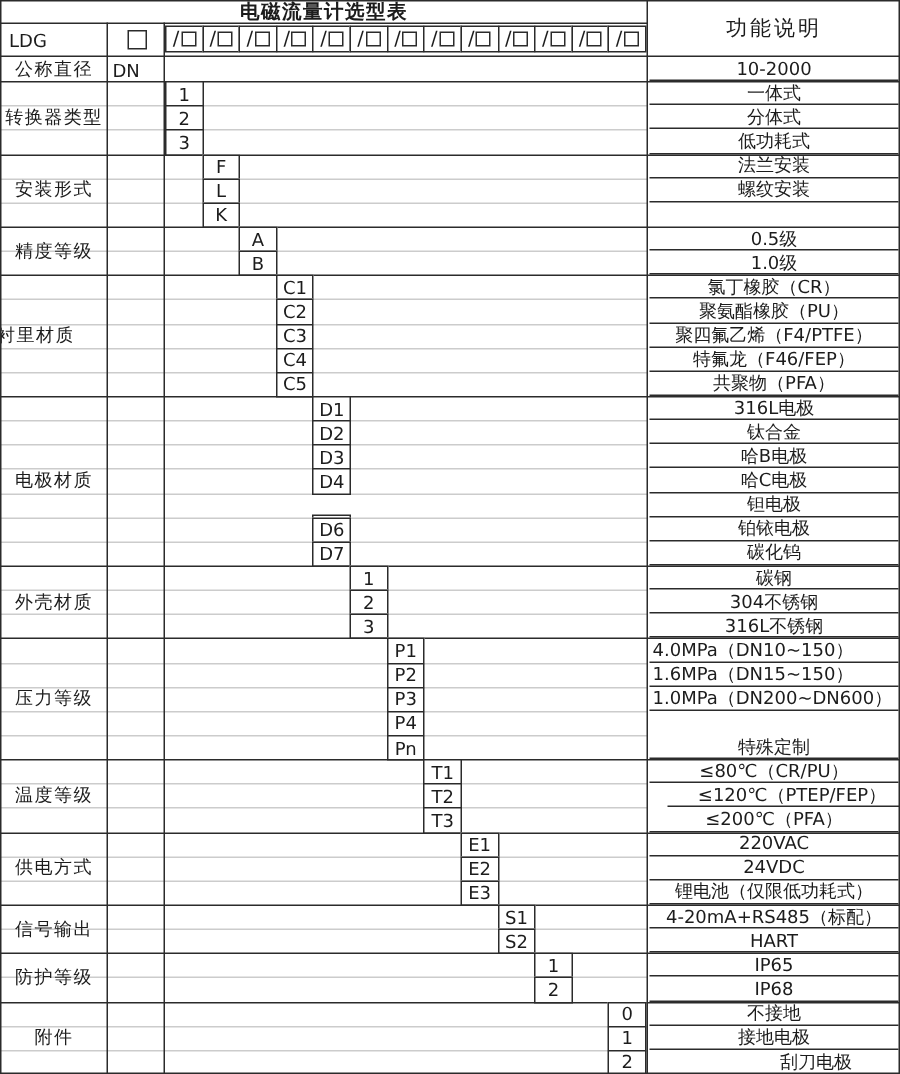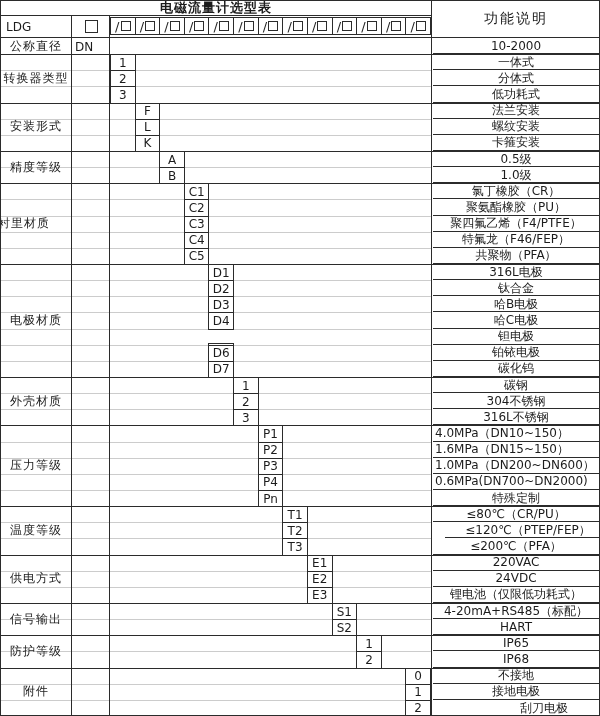--- a/index.html
+++ b/index.html
@@ -140,21 +140,20 @@
     <div class="cell desc-cell center" style="left: 433px; top: 70.2857px; width: 166px; height: 16.1429px; text-align: center;">分体式</div>
     <div class="cell code-cell center" style="left: 110px; top: 86.4286px; width: 25.6154px; height: 17.1429px;">3</div>
     <div class="cell desc-cell center" style="left: 433px; top: 86.4286px; width: 166px; height: 16.1429px;">低功耗式</div>
     <div class="line" style="left: 0px; top: 102.571px; width: 600px; height: 1px; background: rgb(43, 43, 43);"></div>
     <div class="cell center section-label" style="left: 0px; top: 102.571px; width: 72px; height: 48.4286px;">安装形式</div>
     <div class="cell code-cell center" style="left: 134.615px; top: 102.571px; width: 25.6154px; height: 17.1429px;">F</div>
     <div class="cell desc-cell center" style="left: 433px; top: 102.571px; width: 166px; height: 16.1429px; text-align: right;">法兰安装</div>
     <div class="cell code-cell center" style="left: 134.615px; top: 118.714px; width: 25.6154px; height: 17.1429px;">L</div>
     <div class="cell desc-cell center" style="left: 433px; top: 118.714px; width: 166px; height: 16.1429px;">螺纹安装</div>
     <div class="cell code-cell center" style="left: 134.615px; top: 134.857px; width: 25.6154px; height: 17.1429px;">K</div>
-    <div class="cell desc-cell center" style="left: 433px; top: 134.857px; width: 166px; height: 16.1429px;">卡箍安装</div>
     <div class="line" style="left: 0px; top: 151px; width: 600px; height: 1px; background: rgb(43, 43, 43);"></div>
     <div class="cell center section-label" style="left: 0px; top: 151px; width: 72px; height: 32.2857px;">精度等级</div>
     <div class="cell code-cell center" style="left: 159.231px; top: 151px; width: 25.6154px; height: 17.1429px;">A</div>
     <div class="cell desc-cell center" style="left: 433px; top: 151px; width: 166px; height: 16.1429px;">0.5级</div>
     <div class="cell code-cell center" style="left: 159.231px; top: 167.143px; width: 25.6154px; height: 17.1429px;">B</div>
     <div class="cell desc-cell center" style="left: 433px; top: 167.143px; width: 166px; height: 16.1429px;">1.0级</div>
     <div class="line" style="left: 0px; top: 183.286px; width: 600px; height: 1px; background: rgb(43, 43, 43);"></div>
     <div class="cell center section-label" style="left: 0px; top: 183.286px; width: 48px; height: 80.7143px;">衬里材质</div>
     <div class="cell code-cell center" style="left: 183.846px; top: 183.286px; width: 25.6154px; height: 17.1429px;">C1</div>
     <div class="cell desc-cell center" style="left: 433px; top: 183.286px; width: 166px; height: 16.1429px;">氯丁橡胶（CR）</div>
@@ -192,21 +191,20 @@
     <div class="cell desc-cell center" style="left: 433px; top: 409.286px; width: 166px; height: 16.1429px;">316L不锈钢</div>
     <div class="line" style="left: 0px; top: 425.429px; width: 600px; height: 1px; background: rgb(43, 43, 43);"></div>
     <div class="cell center section-label" style="left: 0px; top: 425.429px; width: 72px; height: 80.7143px;">压力等级</div>
     <div class="cell code-cell center" style="left: 257.692px; top: 425.429px; width: 25.6154px; height: 17.1429px;">P1</div>
     <div class="cell desc-cell vcenter desc-left" style="left: 433px; top: 425.429px; width: 166px; height: 16.1429px;">4.0MPa（DN10~150）</div>
     <div class="cell code-cell center" style="left: 257.692px; top: 441.571px; width: 25.6154px; height: 17.1429px;">P2</div>
     <div class="cell desc-cell vcenter desc-left" style="left: 433px; top: 441.571px; width: 166px; height: 16.1429px;">1.6MPa（DN15~150）</div>
     <div class="cell code-cell center" style="left: 257.692px; top: 457.714px; width: 25.6154px; height: 17.1429px;">P3</div>
     <div class="cell desc-cell vcenter desc-left" style="left: 433px; top: 457.714px; width: 166px; height: 16.1429px;">1.0MPa（DN200~DN600）</div>
     <div class="cell code-cell center" style="left: 257.692px; top: 473.857px; width: 25.6154px; height: 17.1429px;">P4</div>
-    <div class="cell desc-cell vcenter desc-left" style="left: 433px; top: 473.857px; width: 166px; height: 16.1429px;">0.6MPa(DN700~DN2000)</div>
     <div class="cell code-cell center" style="left: 257.692px; top: 490px; width: 25.6154px; height: 17.1429px;">Pn</div>
     <div class="cell desc-cell center" style="left: 433px; top: 490px; width: 166px; height: 16.1429px;">特殊定制</div>
     <div class="line" style="left: 0px; top: 506.143px; width: 600px; height: 1px; background: rgb(43, 43, 43);"></div>
     <div class="cell center section-label" style="left: 0px; top: 506.143px; width: 72px; height: 48.4286px;">温度等级</div>
     <div class="cell code-cell center" style="left: 282.308px; top: 506.143px; width: 25.6154px; height: 17.1429px;">T1</div>
     <div class="cell desc-cell center" style="left: 433px; top: 506.143px; width: 166px; height: 16.1429px;">≤80℃（CR/PU）</div>
     <div class="cell code-cell center" style="left: 282.308px; top: 522.286px; width: 25.6154px; height: 17.1429px;">T2</div>
     <div class="cell desc-cell center" style="left: 433px; top: 522.286px; width: 166px; height: 16.1429px; margin-left: 12px;">≤120℃（PTEP/FEP）</div>
     <div class="cell code-cell center" style="left: 282.308px; top: 538.429px; width: 25.6154px; height: 17.1429px;">T3</div>
     <div class="cell desc-cell center" style="left: 433px; top: 538.429px; width: 166px; height: 16.1429px;">≤200℃（PFA）</div>

